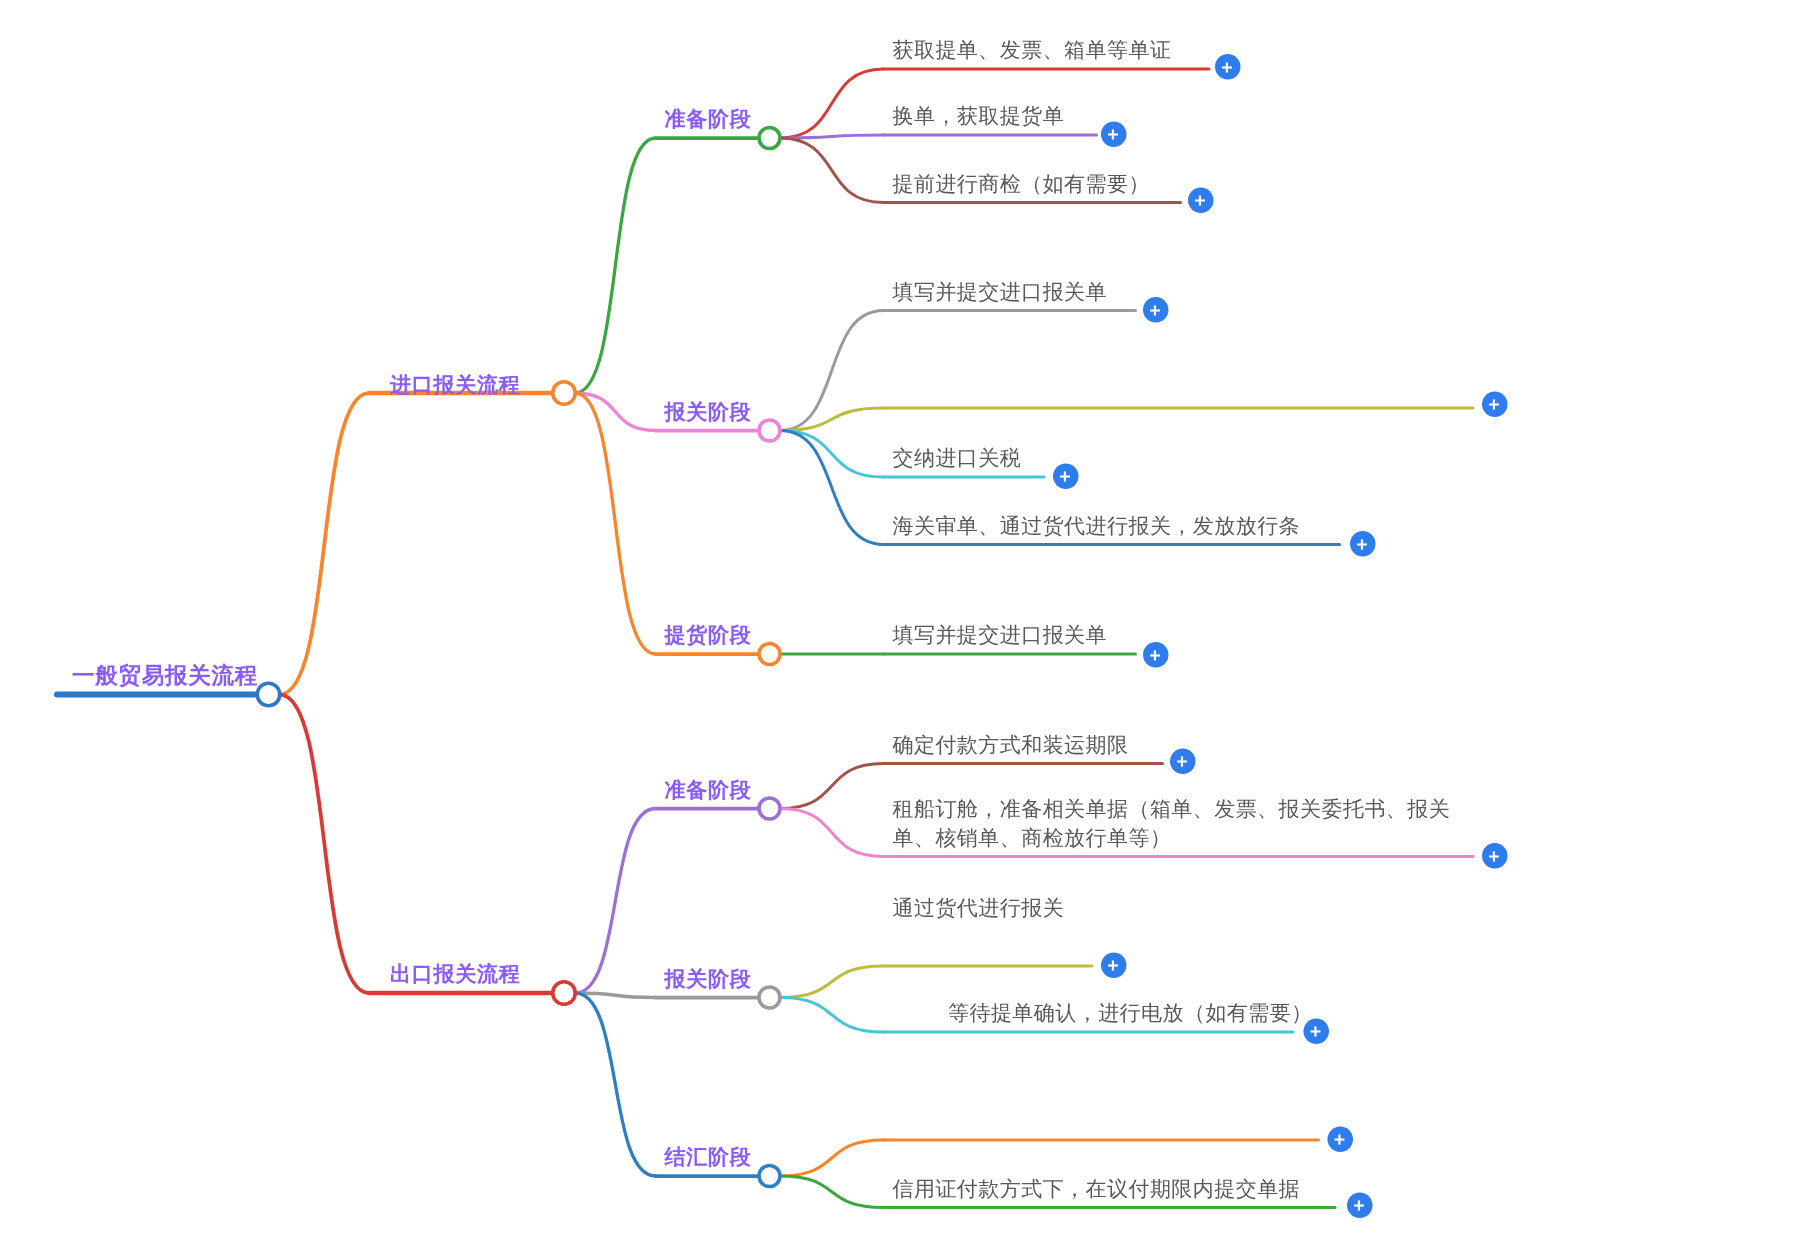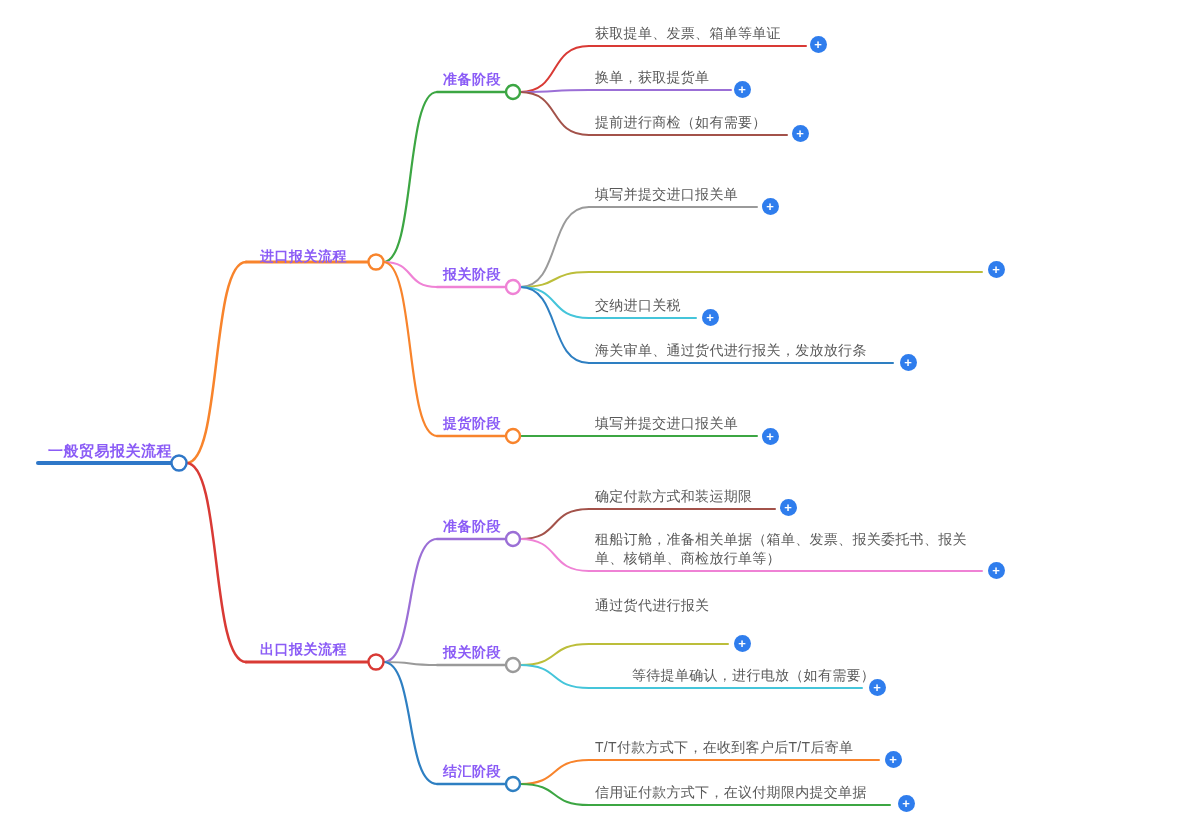--- a/index.html
+++ b/index.html
@@ -132,21 +132,20 @@
     <div class="label " style="left: 443px; top: 662px;">报关阶段</div>
     <div class="label leaf" style="left: 595px; top: 615px;">通过货代进行报关</div>
     <div class="plus" style="left: 733.5px; top: 634.5px; background: rgb(47, 125, 237);">
       <span>+</span>
     </div>
     <div class="label leaf" style="left: 596px; top: 685px; margin-left: 36px;">等待提单确认，进行电放（如有需要）</div>
     <div class="plus" style="left: 868.5px; top: 678.5px; background: rgb(47, 125, 237);">
       <span>+</span>
     </div>
     <div class="label " style="left: 443px; top: 781px;">结汇阶段</div>
-    <div class="label leaf" style="left: 595px; top: 757px;">T/T付款方式下，在收到客户后T/T后寄单</div>
     <div class="plus" style="left: 884.5px; top: 750.5px; background: rgb(47, 125, 237);">
       <span>+</span>
     </div>
     <div class="label leaf" style="left: 595px; top: 802px;">信用证付款方式下，在议付期限内提交单据</div>
     <div class="plus" style="left: 897.5px; top: 794.5px; background: rgb(47, 125, 237);">
       <span>+</span>
     </div>
   </div>
 
 </body></html>

